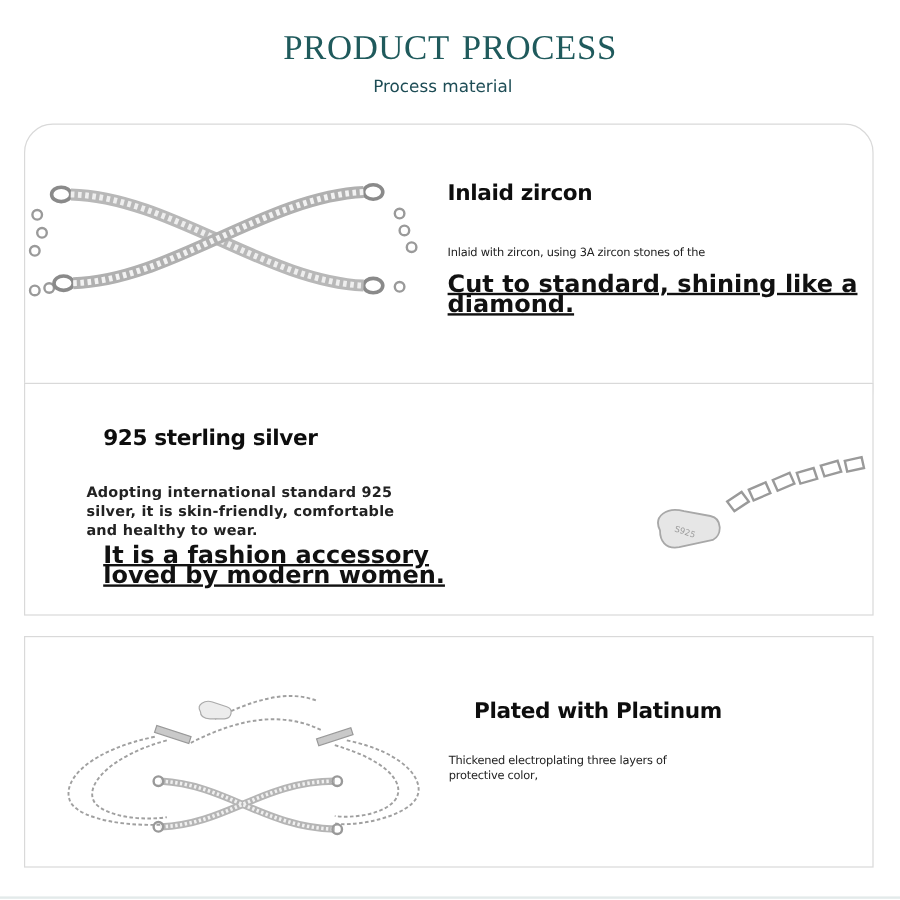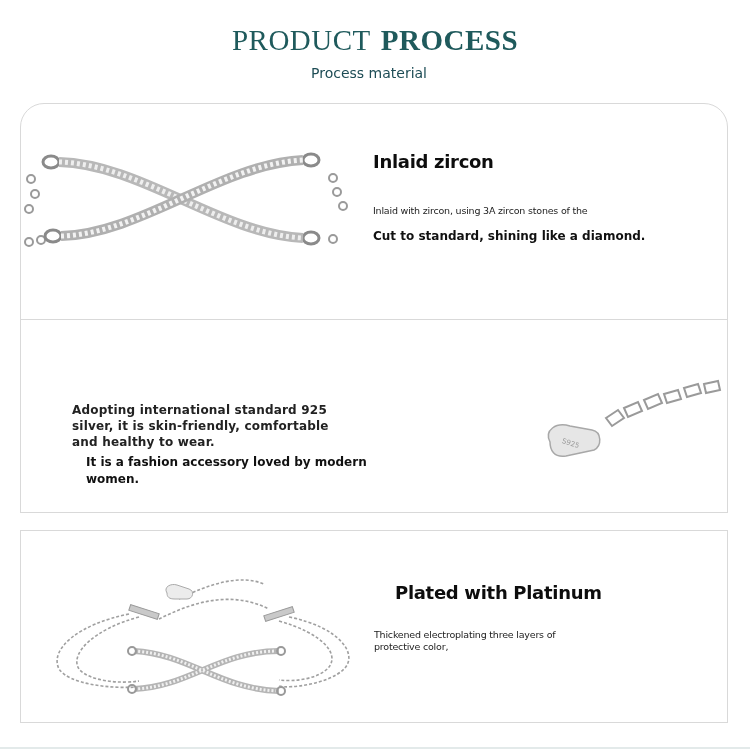--- a/index.html
+++ b/index.html
@@ -3,37 +3,37 @@
   <meta charset="utf-8">
   <style>
     html, body { margin: 0; padding: 0; background: #ffffff; }
     body { width: 750px; height: 750px; position: relative; overflow: hidden; font-family: "DejaVu Sans", sans-serif; }
     .title {
       position: absolute; left: 0; top: 24px; width: 750px; text-align: center;
       font-family: "Liberation Serif", "DejaVu Serif", serif; font-size: 29px; color: #1f5a5c;
       letter-spacing: 0.5px;
     }
     .title .t1 { font-weight: normal; }
-    .title .t2 { font-weight: bold; margin-left: 10px; }
+    .title .t2 { font-weight: normal; margin-left: 10px; }
     .subtitle {
       position: absolute; left: 0; top: 65px; width: 738px; text-align: center;
       font-family: "DejaVu Sans", sans-serif; font-size: 14px; font-weight: normal; color: #1d4c55;
     }
     .panel {
       position: absolute; left: 20px; width: 708px; border: 1px solid #d9d9d9; background: #fff;
       box-sizing: border-box;
     }
     .p1 { top: 103px; height: 246px; border-radius: 24px; }
     .p2 { top: 319px; height: 194px; }
     .p3 { top: 530px; height: 193px; }
     .txt { position: absolute; color: #111; }
     .h { font-family: "DejaVu Sans", sans-serif; font-weight: bold; font-size: 18px; color: #0d0d0d; letter-spacing: -0.3px; }
     .small { font-family: "DejaVu Sans", sans-serif; font-weight: normal; font-size: 9.5px; color: #222; letter-spacing: -0.2px; line-height: 12px; }
     .med { font-family: "DejaVu Sans", sans-serif; font-weight: bold; font-size: 12px; color: #222; line-height: 16px; letter-spacing: 0.2px; }
-    .big { font-family: "DejaVu Sans", sans-serif; font-weight: bold; font-size: 12px; color: #111; line-height: 17px; }
+    .big { font-family: "DejaVu Sans", sans-serif; font-weight: bold; font-size: 20px; color: #111; line-height: 17px; text-decoration: underline; }
     .img { position: absolute; }
     .bottom-line { position: absolute; left: 0; top: 747px; width: 750px; height: 2px; background: #e3eaea; }
   </style>
 </head>
 <body>
 
 <div class="title">
   <span class="t1">PRODUCT</span><span class="t2">PROCESS</span>
 </div>
 <div class="subtitle">Process material</div>
@@ -61,20 +61,21 @@
     <path d="M38 28 C 120 30, 200 100, 282 104" fill="none" stroke="#eeeeee" stroke-width="5" stroke-dasharray="3 3"></path>
     <path d="M40 102 C 120 100, 200 30, 282 26" fill="none" stroke="#b0b0b0" stroke-width="10"></path>
     <path d="M40 102 C 120 100, 200 30, 282 26" fill="none" stroke="#f2f2f2" stroke-width="5" stroke-dasharray="3 3"></path>
   </svg>
   <div class="txt h" style="left:352px;top:47px">Inlaid zircon</div>
   <div class="txt small" style="left:352px;top:101px">Inlaid with zircon, using 3A zircon stones of the</div>
   <div class="txt big" style="left:352px;top:124px">Cut to standard, shining like a diamond.</div>
 </div>
 
 <div class="panel p2">
+  <div class="txt h" style="left:65px;top:35px">925 sterling silver</div>
   <div class="txt med" style="left:51px;top:82px;width:270px">Adopting international standard 925 silver, it is skin-friendly, comfortable and healthy to wear.</div>
   <div class="txt big" style="left:65px;top:134px;width:290px">It is a fashion accessory loved by modern women.</div>
   <svg class="img" style="left:515px;top:50px" width="195" height="100" viewBox="0 0 195 100">
     <g fill="none" stroke="#9a9a9a" stroke-width="2">
       <path d="M70 48 l12 -8 l6 8 l-12 8 z"></path>
       <path d="M88 38 l14 -6 l4 9 l-14 6 z"></path>
       <path d="M108 30 l14 -6 l4 9 l-14 6 z"></path>
       <path d="M128 24 l14 -4 l3 9 l-14 4 z"></path>
       <path d="M148 18 l14 -4 l3 9 l-14 4 z"></path>
       <path d="M168 14 l14 -3 l2 9 l-14 3 z"></path>

